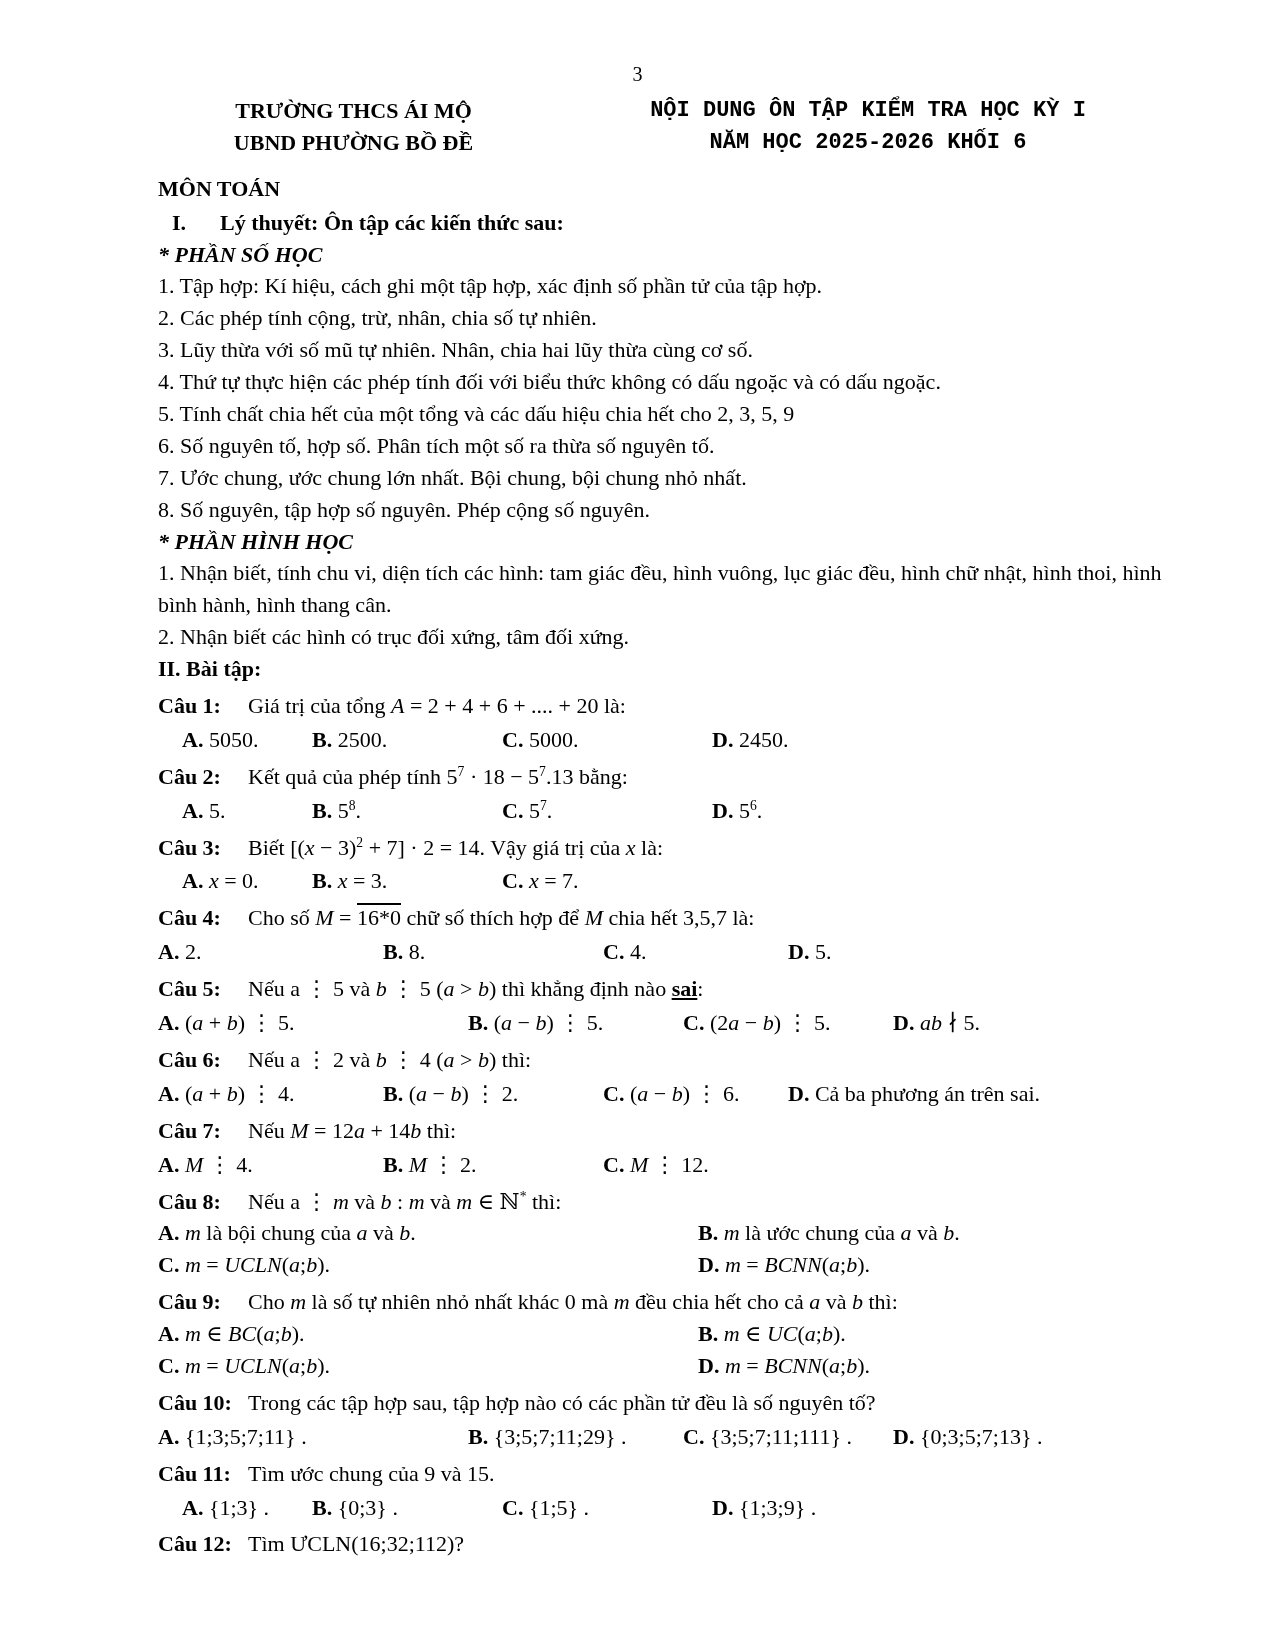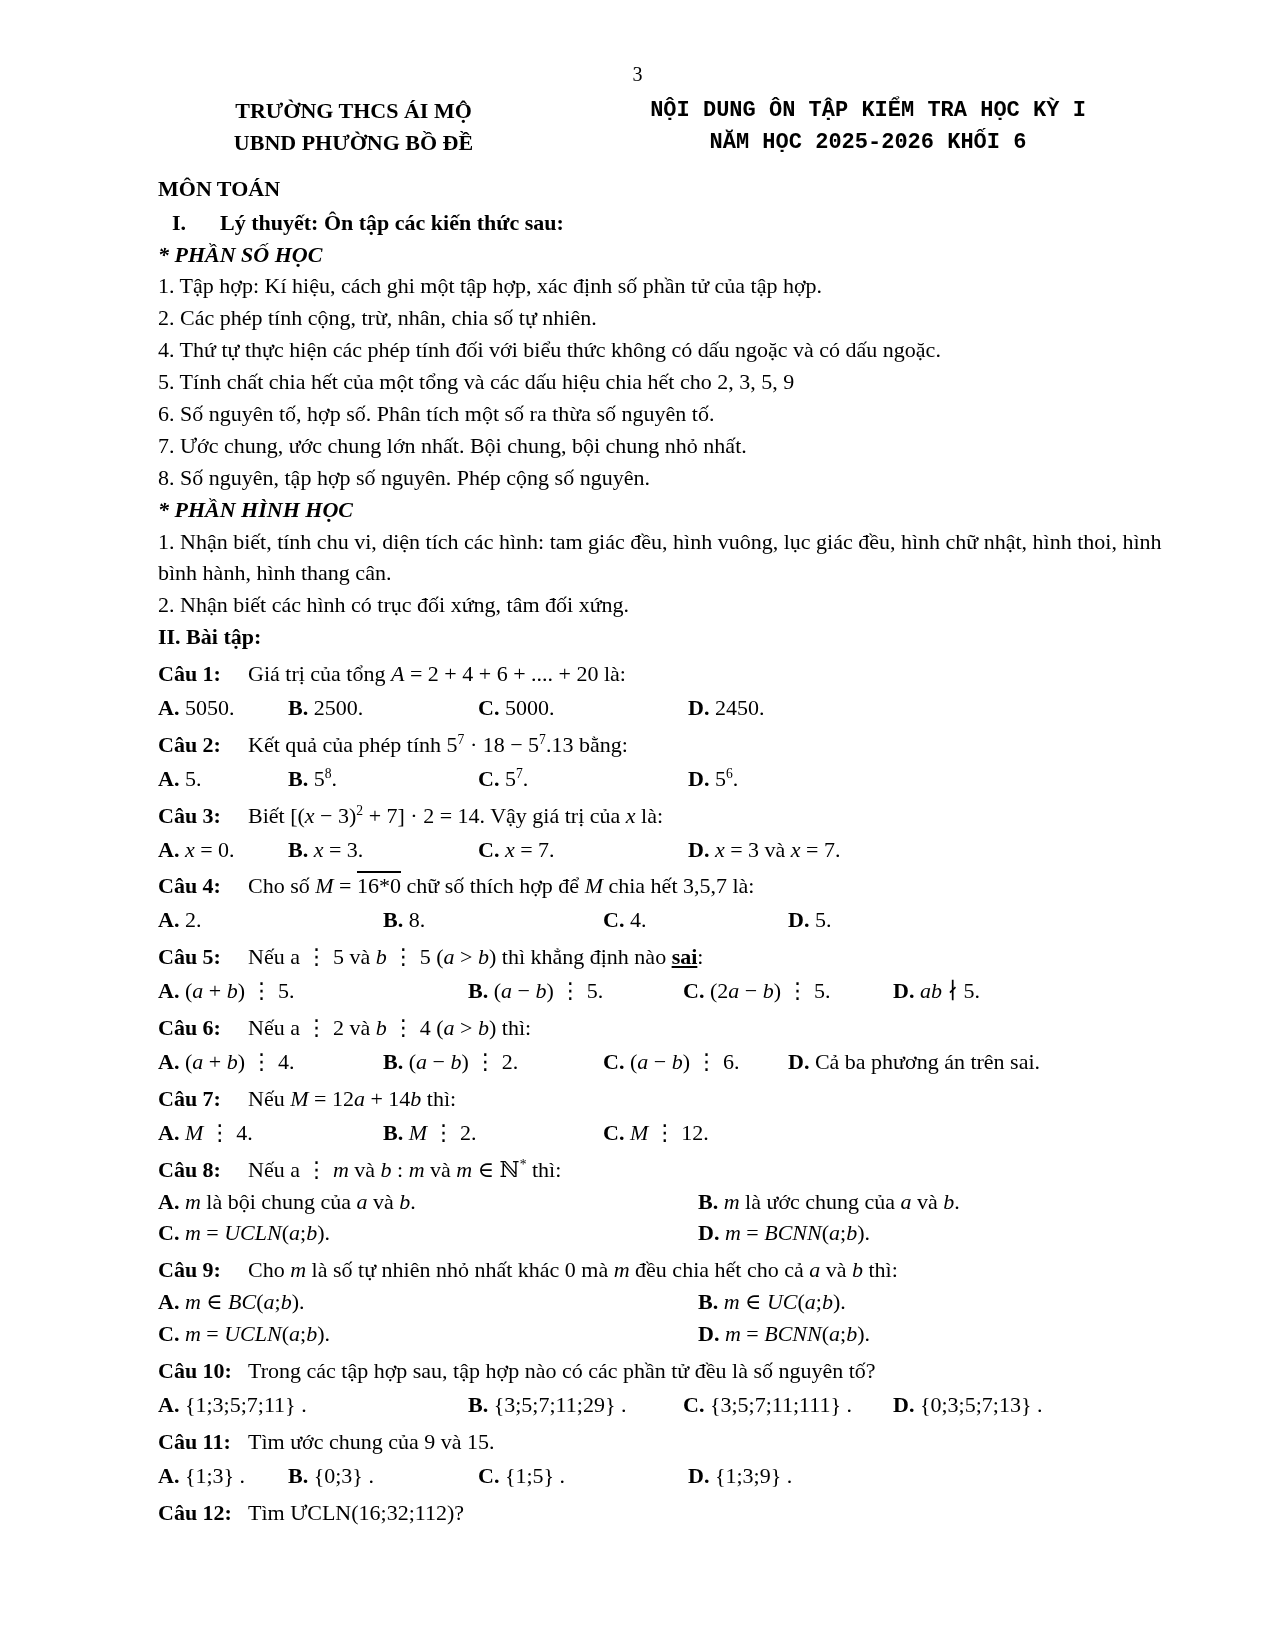--- a/index.html
+++ b/index.html
@@ -37,21 +37,21 @@
   .subsection{font-weight:bold;font-style:italic;}
   .theory-item{}
   .mc-heading{font-weight:bold;}
   .mc-heading .mc-label{display:inline-block;width:80px;padding-left:2px;box-sizing:border-box;}
   .question{margin-top:5px;}
   .q-line{}
   .q-label{display:inline-block;width:90px;font-weight:bold;}
   .opts{display:flex;margin-top:2px;}
   .opt{flex-shrink:0;}
   .opts .opt:last-child{flex:1 1 auto;}
-  .opts-a .opt:nth-child(1){width:130px;}
+  .opts-a .opt:nth-child(1){width:130px;margin-left:24px;}
   .opts-a .opt:nth-child(2){width:190px;}
   .opts-a .opt:nth-child(3){width:210px;}
   .opts-b .opt:nth-child(1){width:225px;}
   .opts-b .opt:nth-child(2){width:220px;}
   .opts-b .opt:nth-child(3){width:185px;}
   .opts-c .opt:nth-child(1){width:310px;}
   .opts-c .opt:nth-child(2){width:215px;}
   .opts-c .opt:nth-child(3){width:210px;}
   .opts-2col{display:grid;grid-template-columns:540px 1fr;margin-top:0;}
   .opts-2col .opt{width:auto;}
@@ -79,20 +79,21 @@
 
   <div class="doc-title">MÔN TOÁN</div>
 
   <div class="section-heading">
     <span class="roman-label">I.</span><span>Lý thuyết: Ôn tập các kiến thức sau:</span>
   </div>
 
   <div class="subsection">* PHẦN SỐ HỌC</div>
   <div class="theory-item">1. Tập hợp: Kí hiệu, cách ghi một tập hợp, xác định số phần tử của tập hợp.</div>
   <div class="theory-item">2. Các phép tính cộng, trừ, nhân, chia số tự nhiên.</div>
+  <div class="theory-item">3. Lũy thừa với số mũ tự nhiên. Nhân, chia hai lũy thừa cùng cơ số.</div>
   <div class="theory-item">4. Thứ tự thực hiện các phép tính đối với biểu thức không có dấu ngoặc và có dấu ngoặc.</div>
   <div class="theory-item">5. Tính chất chia hết của một tổng và các dấu hiệu chia hết cho 2, 3, 5, 9</div>
   <div class="theory-item">6. Số nguyên tố, hợp số. Phân tích một số ra thừa số nguyên tố.</div>
   <div class="theory-item">7. Ước chung, ước chung lớn nhất. Bội chung, bội chung nhỏ nhất.</div>
   <div class="theory-item">8. Số nguyên, tập hợp số nguyên. Phép cộng số nguyên.</div>
 
   <div class="subsection">* PHẦN HÌNH HỌC</div>
   <div class="theory-item">1. Nhận biết, tính chu vi, diện tích các hình: tam giác đều, hình vuông, lục giác đều, hình chữ nhật, hình thoi, hình bình hành, hình thang cân.</div>
   <div class="theory-item">2. Nhận biết các hình có trục đối xứng, tâm đối xứng.</div>
 
@@ -124,21 +125,20 @@
   </div>
 
   <div class="question">
     <div class="q-line">
       <span class="q-label">Câu 3:</span><span class="q-text">Biết [(<i>x</i> − 3)<sup>2</sup> + 7] · 2 = 14. Vậy giá trị của <i>x</i> là:</span>
     </div>
     <div class="opts opts-a">
       <span class="opt"><b>A.</b> <i>x</i> = 0.</span>
       <span class="opt"><b>B.</b> <i>x</i> = 3.</span>
       <span class="opt"><b>C.</b> <i>x</i> = 7.</span>
-      <span class="opt"><b>D.</b> <i>x</i> = 3 và <i>x</i> = 7.</span>
     </div>
   </div>
 
   <div class="question">
     <div class="q-line">
       <span class="q-label">Câu 4:</span><span class="q-text">Cho số <i>M</i> = <span class="ol">16*0</span> chữ số thích hợp để <i>M</i> chia hết 3,5,7 là:</span>
     </div>
     <div class="opts opts-b">
       <span class="opt"><b>A.</b> 2.</span>
       <span class="opt"><b>B.</b> 8.</span>

